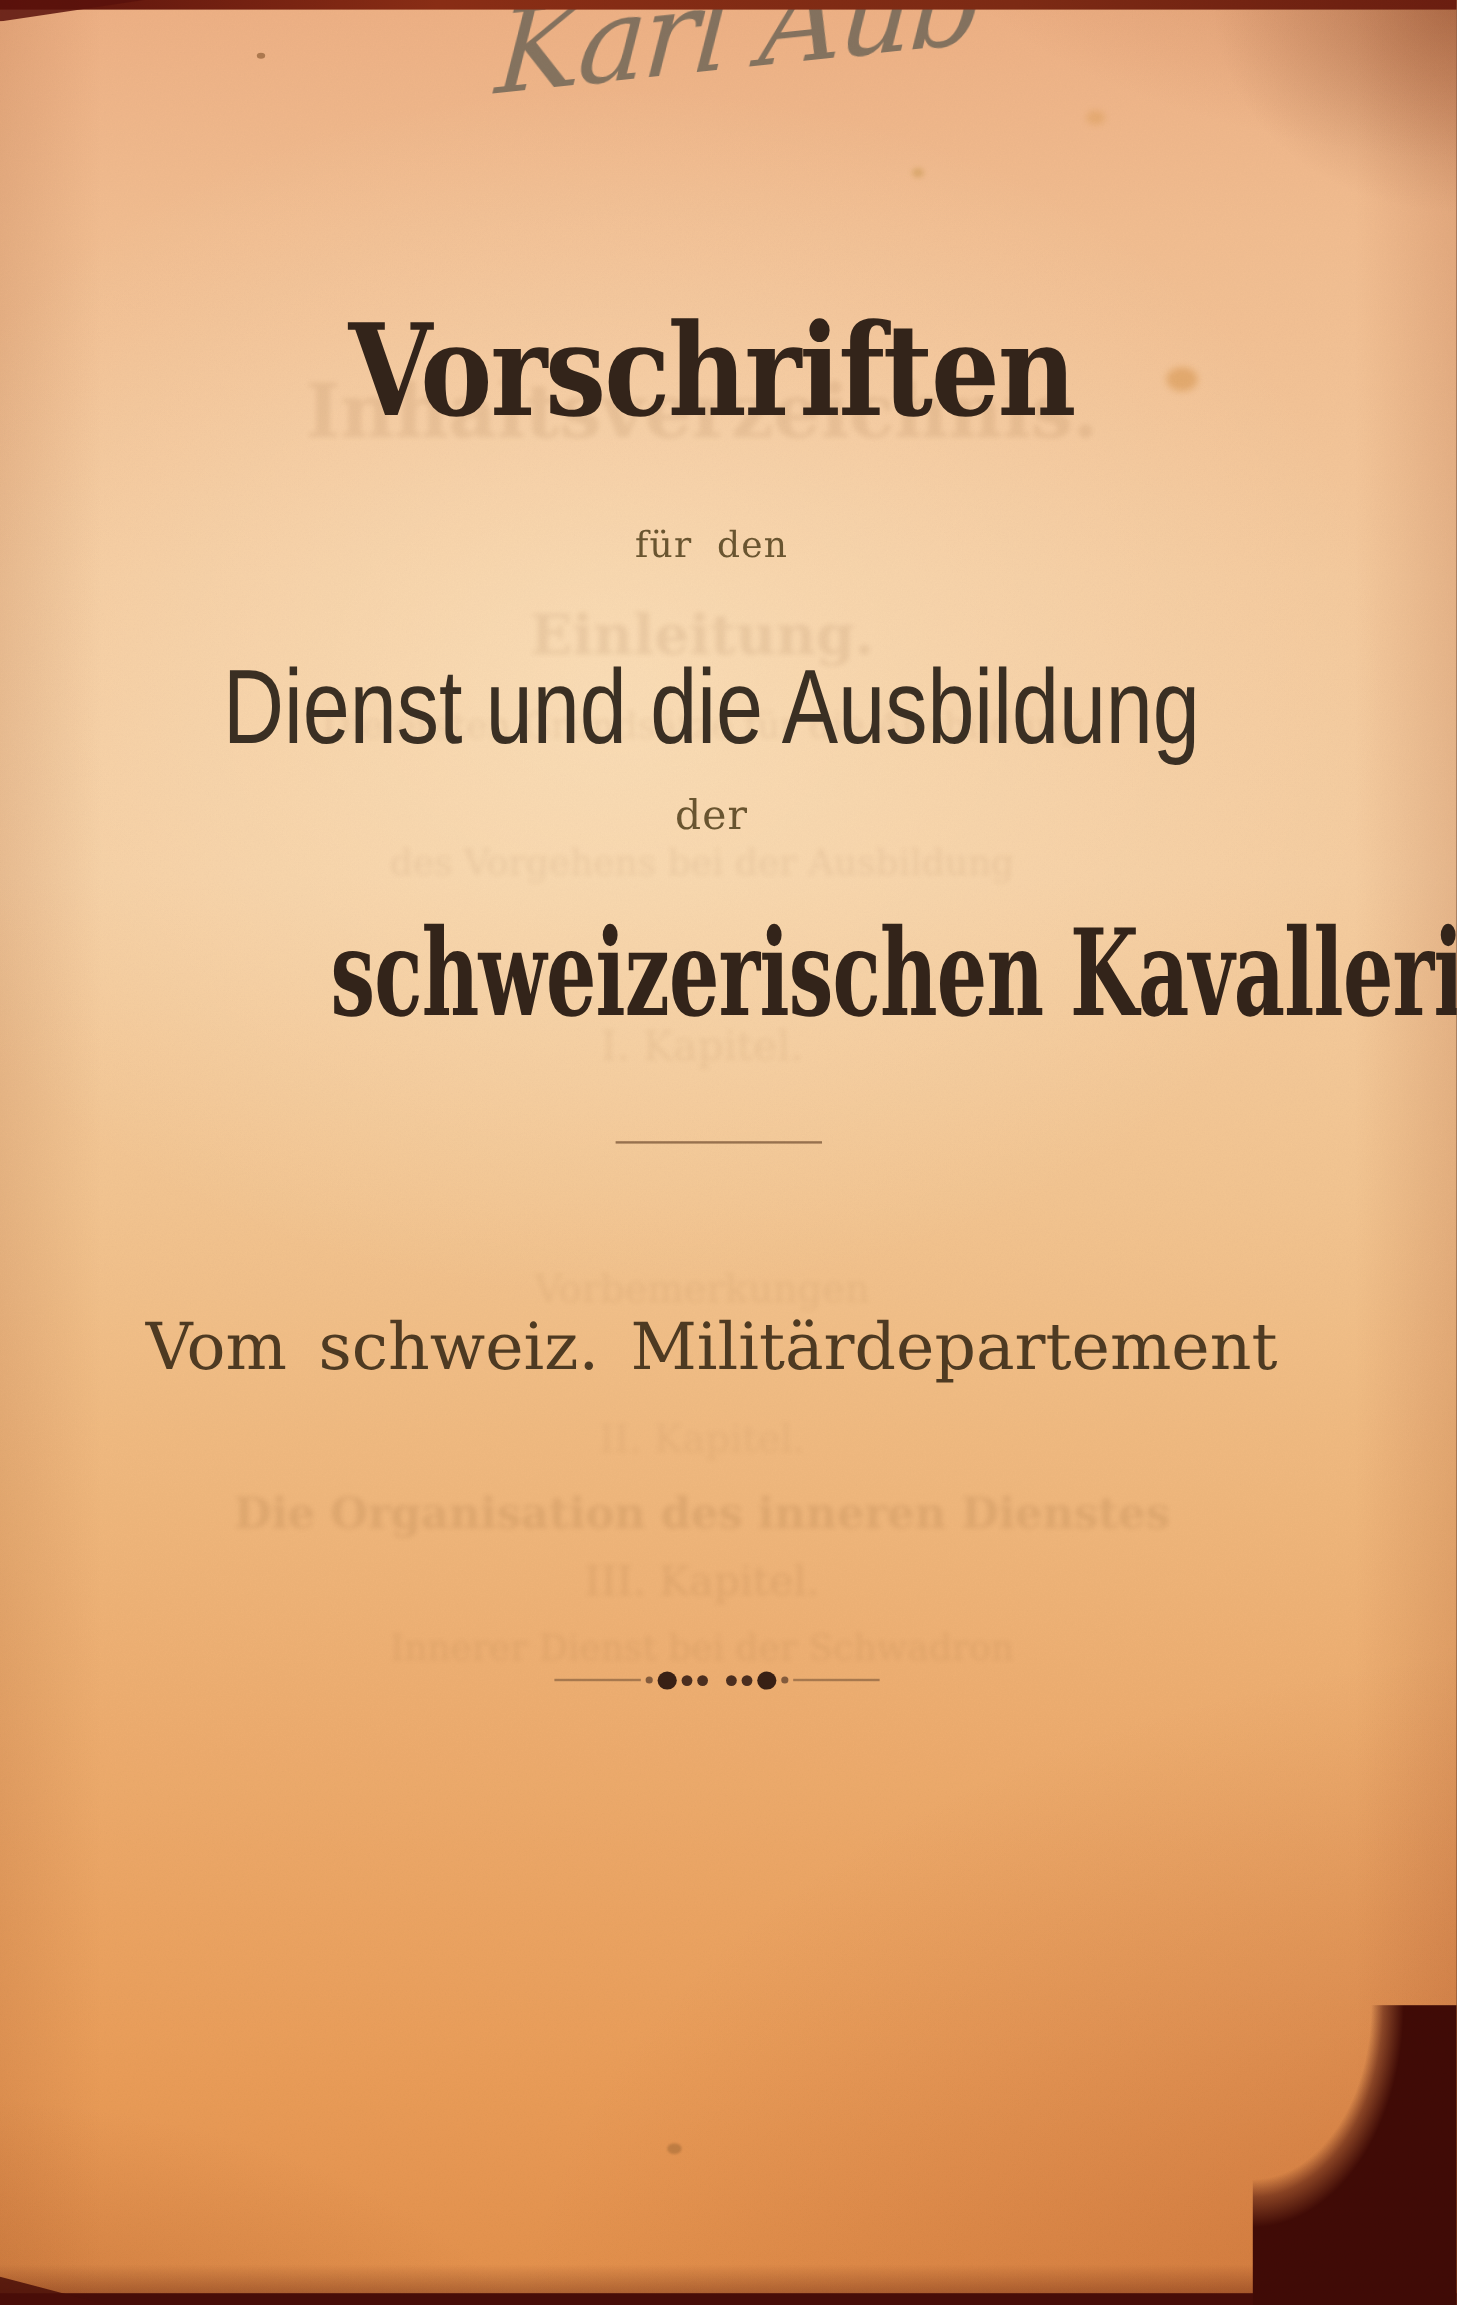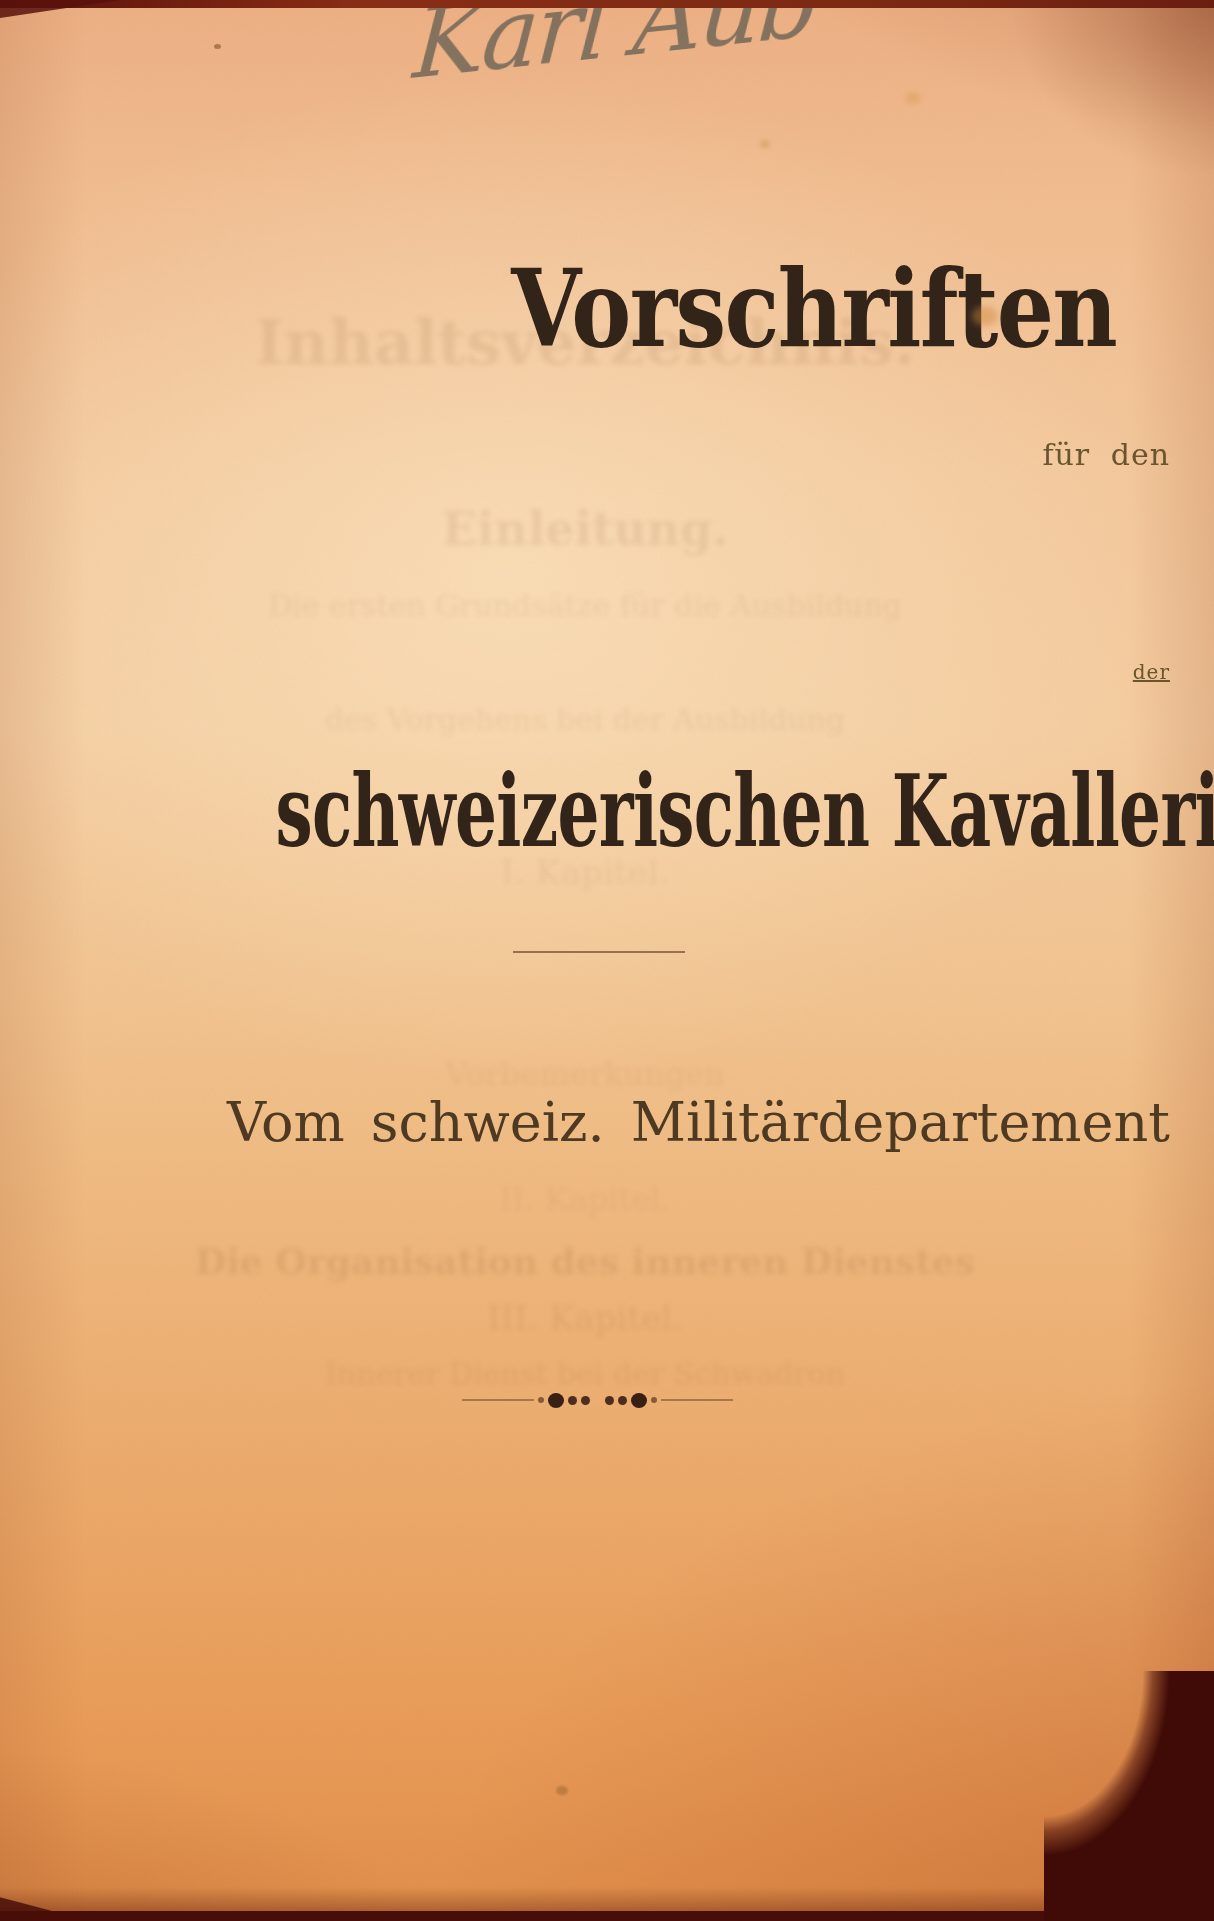--- a/index.html
+++ b/index.html
@@ -49,35 +49,35 @@
   .g2{top:588px;font-size:30px;opacity:.09;}
   .g3{top:702px;font-size:30px;opacity:.09;}
   .g4{top:852px;font-size:34px;opacity:.08;}
   .g5{top:1055px;font-size:32px;opacity:.08;}
   .g6{top:1180px;font-size:32px;opacity:.07;}
   .g7{top:1240px;font-size:36px;font-weight:bold;opacity:.13;}
   .g8{top:1298px;font-size:34px;opacity:.11;}
   .g9{top:1356px;font-size:30px;opacity:.10;}
 
   
-  .text-col{position:absolute;left:16px;right:44px;text-align:right;color:#33241a;}
+  .text-col{position:absolute;left:16px;right:44px;text-align:center;color:#33241a;}
 
   .signature{
     position:absolute;left:418px;top:-12px;width:460px;
     font-family:"DejaVu Serif",serif;font-style:italic;
     font-size:96px;color:#6e6557;opacity:.82;
     transform:rotate(-6deg) skewX(-10deg);transform-origin:left top;
     filter:blur(.6px);letter-spacing:-3px;white-space:nowrap;
   }
   .main-title{top:246px;font-size:106px;font-weight:bold;letter-spacing:-2px;}
   .main-title .inner{display:inline-block;transform:scaleX(.85);}
   .fuer-den{top:437px;font-size:30px;color:#6a5530;word-spacing:10px;letter-spacing:1px;}
   .dienst{top:538px;font-family:"Liberation Sans",sans-serif;font-size:88px;color:#3a2f23;}
   .dienst .inner{display:inline-block;transform:scaleX(.80);white-space:nowrap;}
-  .der{top:660px;font-size:20px;color:#6a5530;letter-spacing:1px;text-decoration:underline;}
+  .der{top:660px;font-size:34px;color:#6a5530;letter-spacing:1px;}
   .kavallerie{top:752px;font-size:100px;font-weight:bold;color:#33241a;}
   .kavallerie .inner{display:inline-block;transform:scaleX(.66);white-space:nowrap;letter-spacing:-1px;}
 
   .thin-rule{position:absolute;top:951px;left:0;right:44px;pointer-events:none;}
   .thin-rule .bar{display:block;margin:0 auto 0 auto;width:172px;height:2px;background:#7a5536;opacity:.75;
     transform:translateX(14px);filter:blur(.4px);}
 
   .approval{top:1094px;font-size:54px;line-height:57px;color:#4e3a22;word-spacing:9px;}
 
   .ornament{position:absolute;top:1386px;left:0;right:44px;text-align:center;}
@@ -108,20 +108,23 @@
   <div class="ghost g9">Innerer Dienst bei der Schwadron</div>
 
   <div class="signature">Karl Aub</div>
 
   <div class="text-col main-title">
     <span class="inner">Vorschriften</span>
   </div>
 
   <div class="text-col fuer-den">für den</div>
 
+  <div class="text-col dienst">
+    <span class="inner">Dienst und die Ausbildung</span>
+  </div>
 
   <div class="text-col der">der</div>
 
   <div class="text-col kavallerie">
     <span class="inner">schweizerischen Kavallerie.</span>
   </div>
 
   <div class="thin-rule">
       <span class="bar"></span>
     </div>

